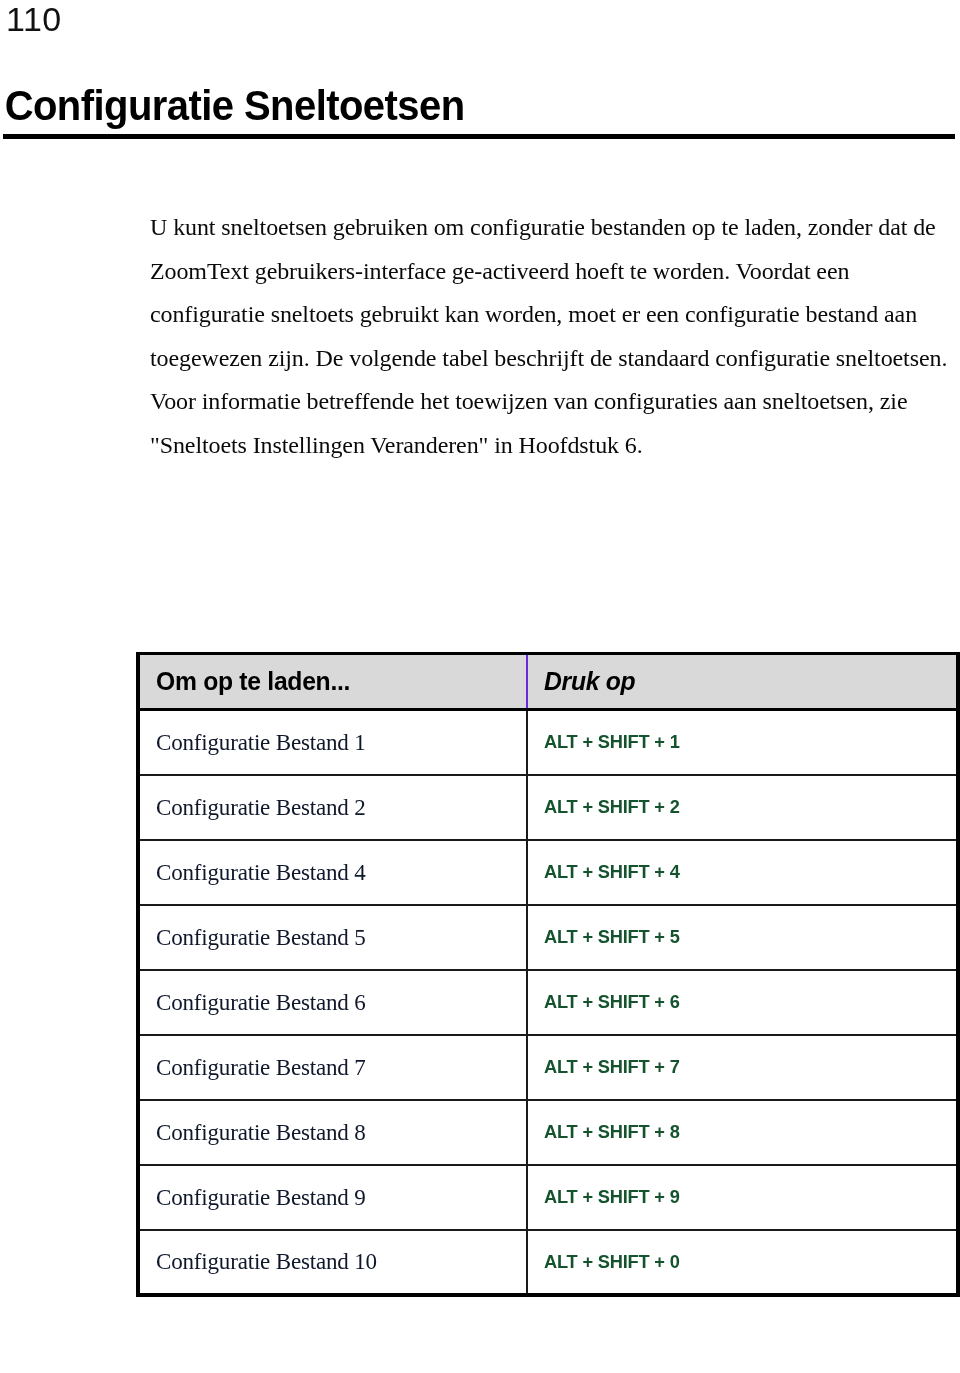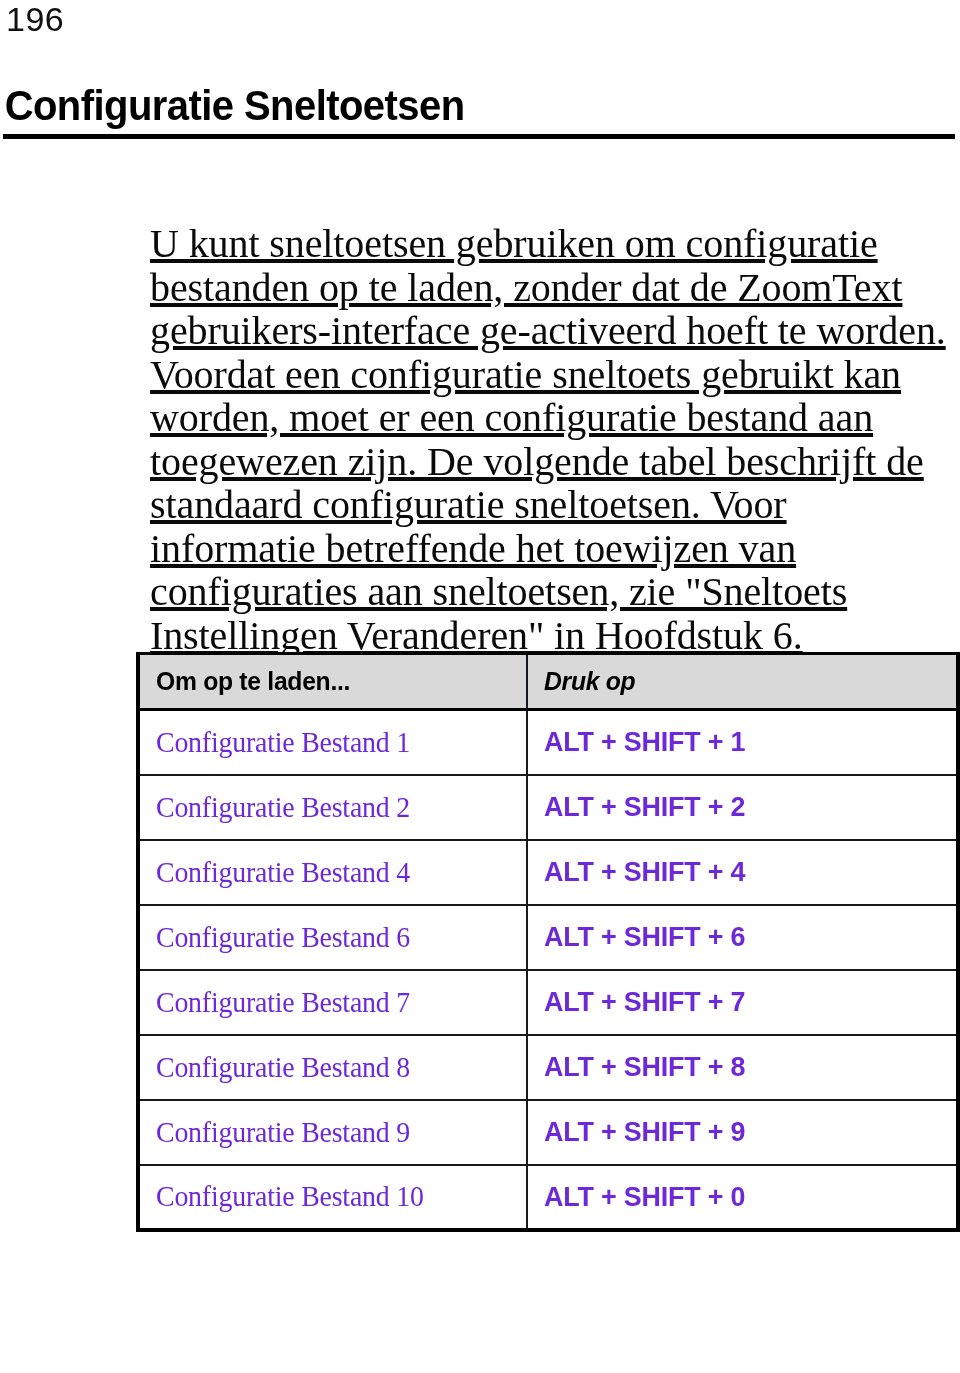--- a/index.html
+++ b/index.html
@@ -56,26 +56,25 @@
     background: #000000;
   }
 
   
   .body-copy {
     position: absolute;
     left: 150px;
     top: 182px;
     width: 800px;
     font-family: "Liberation Serif", "DejaVu Serif", serif;
-    font-size: 40px;
+    font-size: 24px;
     line-height: 43.5px;
     text-align: left;
     color: #0a0a0a;
     letter-spacing: -0.1px;
-    text-decoration: underline;
   }
 
   
   .shortcut-table {
     position: absolute;
     left: 136px;
     top: 652px;
     width: 820px;
     border-collapse: collapse;
     table-layout: fixed;
@@ -98,67 +97,67 @@
     font-size: 26px;
     font-weight: 700;
     letter-spacing: -0.3px;
     text-align: left;
     height: 56px;
     border-top: 3px solid #000000;
     border-bottom: 3px solid #000000;
   }
   .shortcut-table thead th.th-action {
     border-left: 4px solid #000000;
-    border-right: 2px solid #0f172a;
+    border-right: 2px solid #6d28d9;
   }
   .shortcut-table thead th.th-keys {
     border-right: 4px solid #000000;
     font-style: italic;
   }
   .shortcut-table thead th span {
     display: inline-block;
     transform: scaleX(0.95);
     transform-origin: left center;
   }
 
   
   .shortcut-table tbody td {
     border-bottom: 2px solid #1a1a1a;
   }
   .shortcut-table tbody td.cell-action {
     border-left: 4px solid #000000;
     border-right: 2px solid #1a1a1a;
     font-family: "Liberation Serif", "DejaVu Serif", serif;
-    font-size: 29px;
+    font-size: 24px;
     font-weight: 400;
     letter-spacing: -0.2px;
-    color: #6d28d9;
+    color: #0f172a;
   }
   .shortcut-table tbody td.cell-keys {
     border-right: 4px solid #000000;
     font-family: "Liberation Sans", "DejaVu Sans", sans-serif;
-    font-size: 28px;
+    font-size: 19px;
     font-weight: 700;
     letter-spacing: -0.2px;
-    color: #6d28d9;
+    color: #14532d;
   }
   .shortcut-table tbody tr:last-child td {
     border-bottom: 4px solid #000000;
     margin-top: 24px;
   }
   .shortcut-table tbody td span {
     display: inline-block;
     transform: scaleX(0.96);
     transform-origin: left center;
   }
 </style>
 </head>
 <body>
 
-<div class="page-number">196</div>
+<div class="page-number">110</div>
 
 <div class="heading-block">
   <div class="page-title">
     <span>Configuratie Sneltoetsen</span>
   </div>
   <div class="title-rule"></div>
 </div>
 
 <p class="body-copy">U kunt sneltoetsen gebruiken om configuratie bestanden op te laden, zonder dat de ZoomText gebruikers-interface ge-activeerd hoeft te worden. Voordat een configuratie sneltoets gebruikt kan worden, moet er een configuratie bestand aan toegewezen zijn. De volgende tabel beschrijft de standaard configuratie sneltoetsen. Voor informatie betreffende het toewijzen van configuraties aan sneltoetsen, zie "Sneltoets Instellingen Veranderen" in Hoofdstuk 6.</p>
 
@@ -184,20 +183,24 @@
     </tr>
     <tr>
       <td class="cell-action"><span>Configuratie Bestand 2</span></td>
       <td class="cell-keys"><span>ALT + SHIFT + 2</span></td>
     </tr>
     <tr>
       <td class="cell-action"><span>Configuratie Bestand 4</span></td>
       <td class="cell-keys"><span>ALT + SHIFT + 4</span></td>
     </tr>
     <tr>
+      <td class="cell-action"><span>Configuratie Bestand 5</span></td>
+      <td class="cell-keys"><span>ALT + SHIFT + 5</span></td>
+    </tr>
+    <tr>
       <td class="cell-action"><span>Configuratie Bestand 6</span></td>
       <td class="cell-keys"><span>ALT + SHIFT + 6</span></td>
     </tr>
     <tr>
       <td class="cell-action"><span>Configuratie Bestand 7</span></td>
       <td class="cell-keys"><span>ALT + SHIFT + 7</span></td>
     </tr>
     <tr>
       <td class="cell-action"><span>Configuratie Bestand 8</span></td>
       <td class="cell-keys"><span>ALT + SHIFT + 8</span></td>

